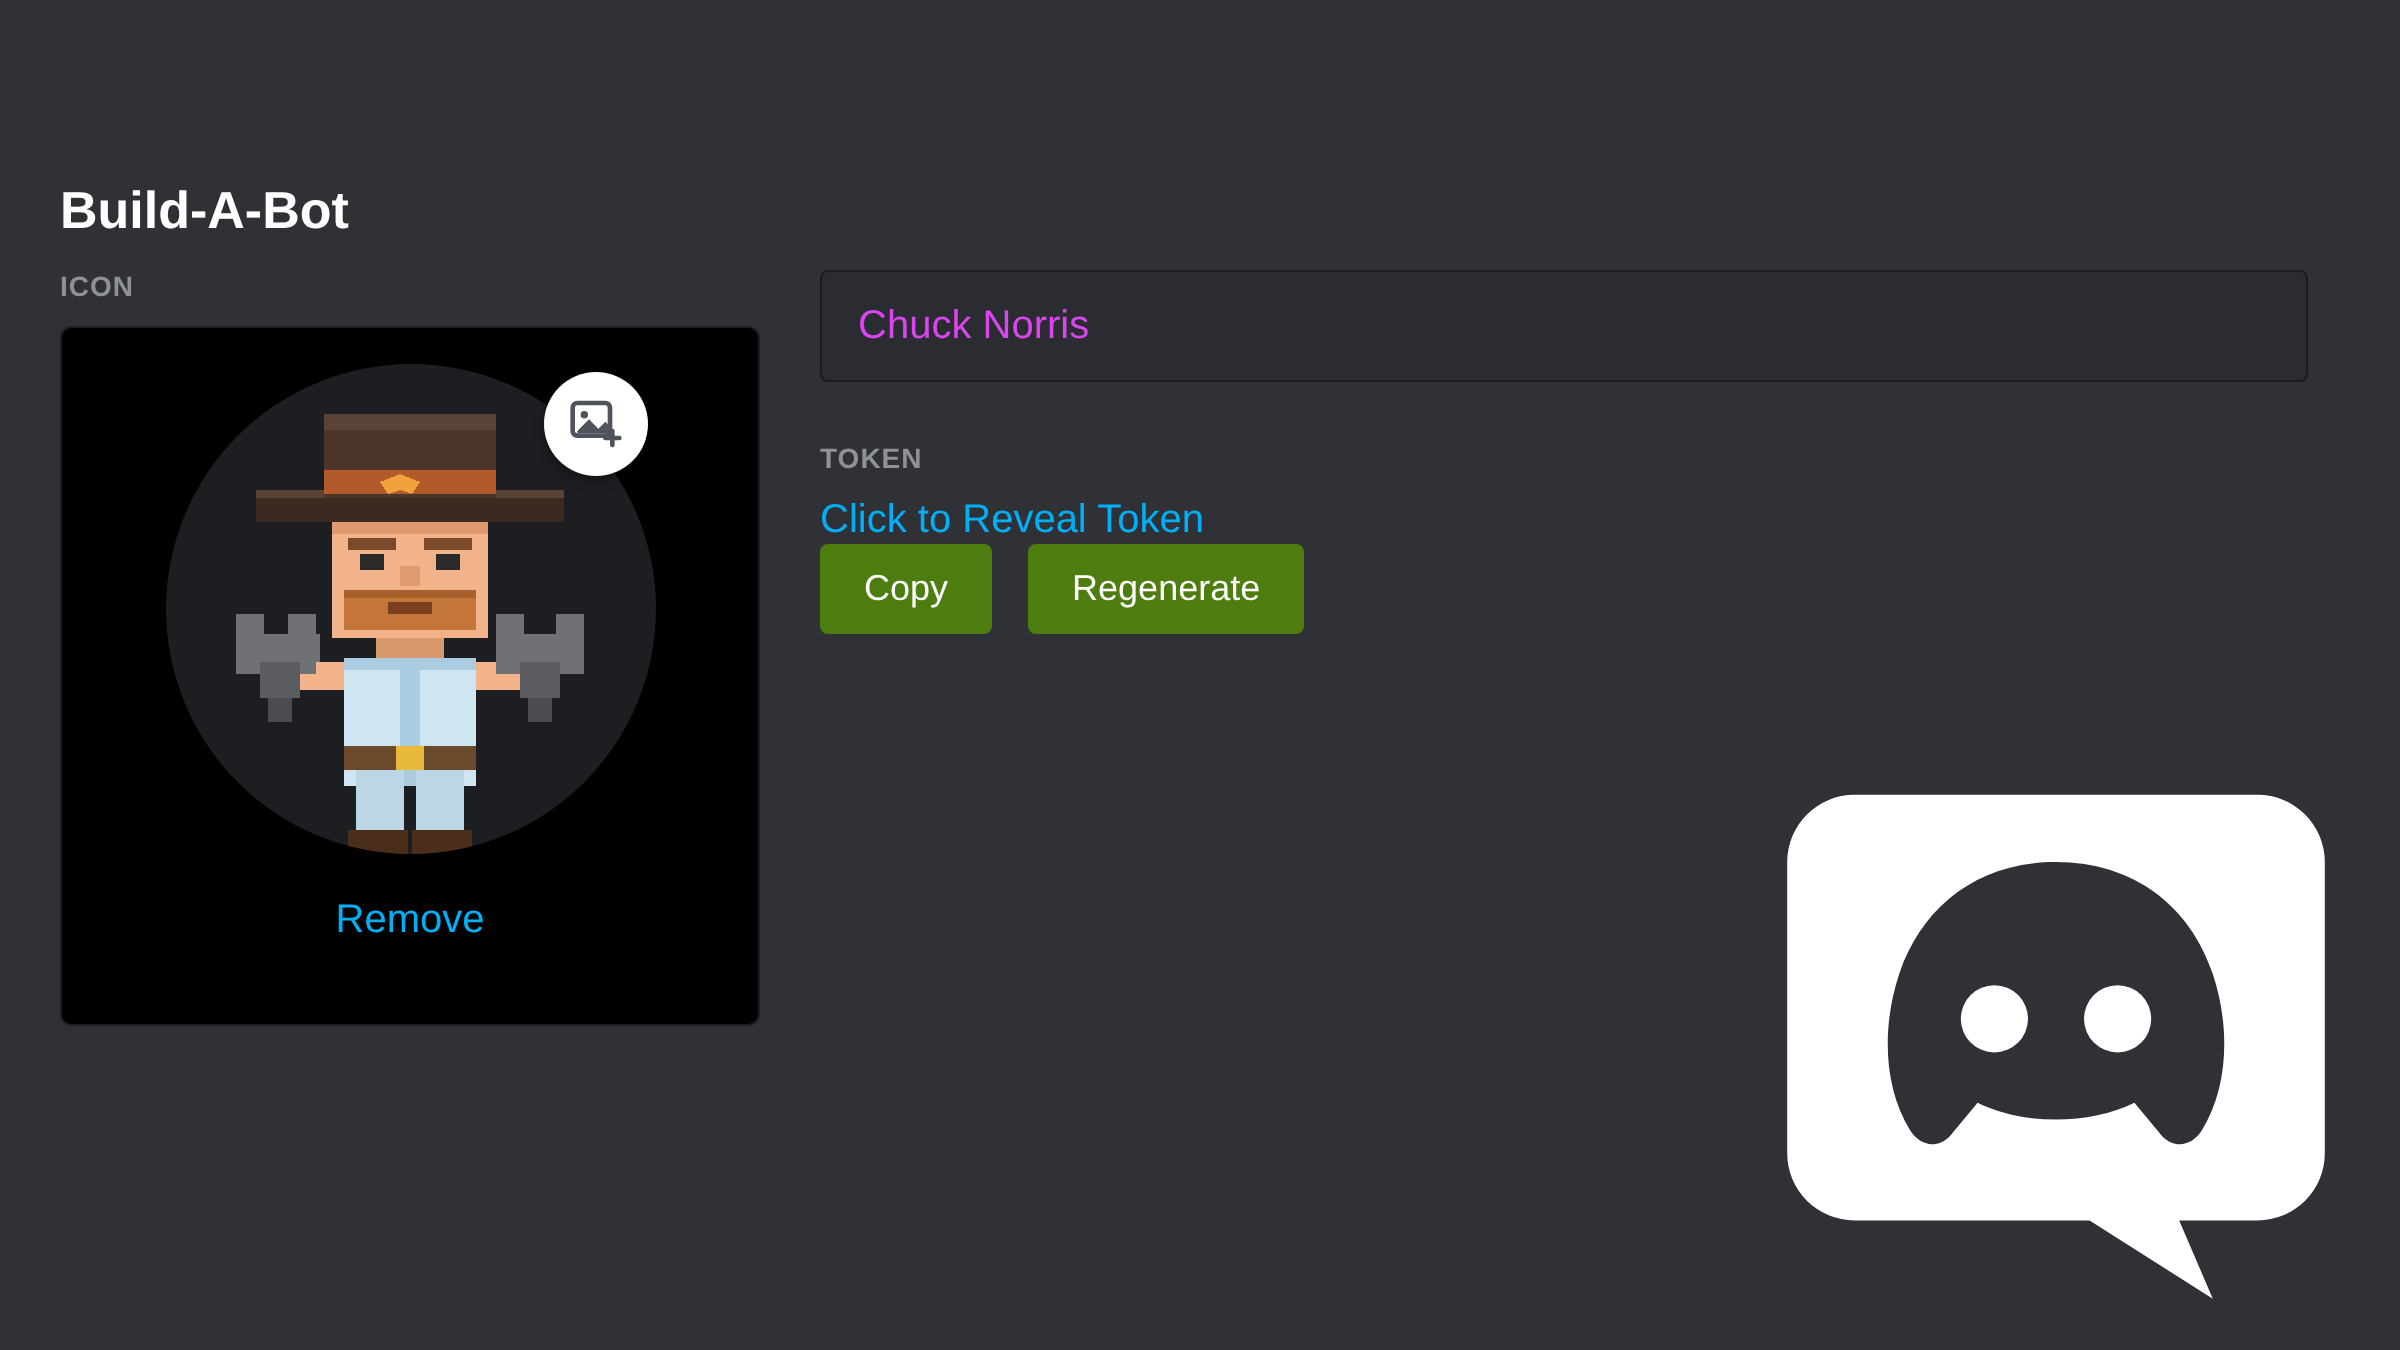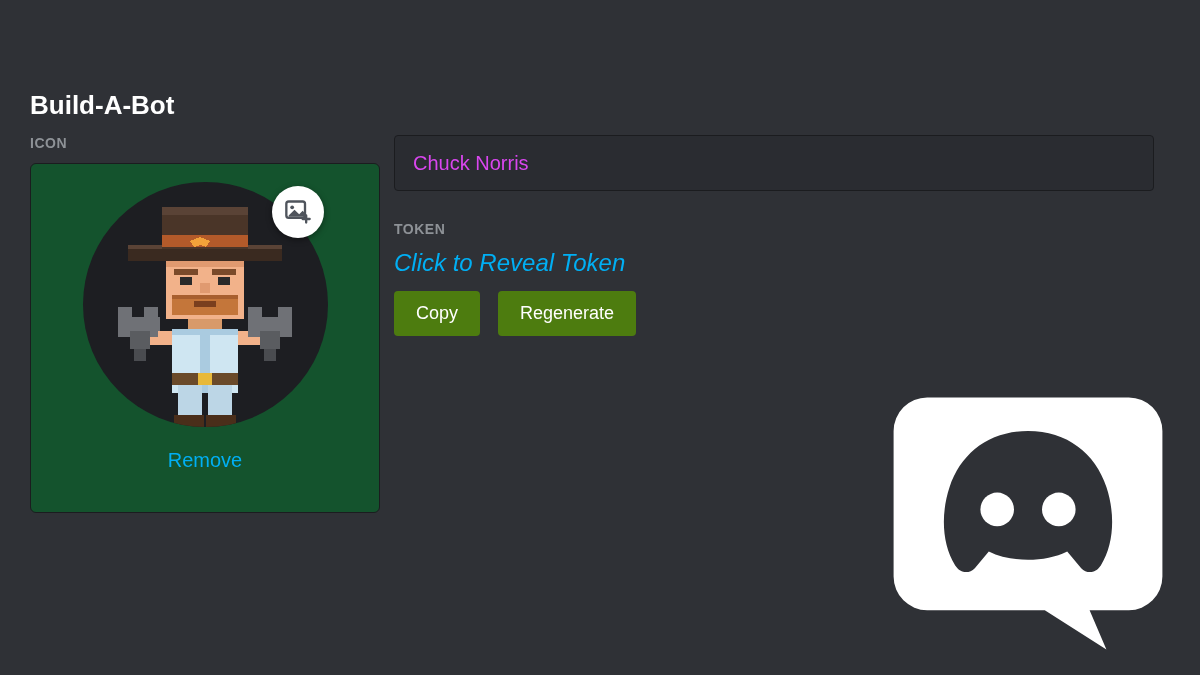--- a/index.html
+++ b/index.html
@@ -23,38 +23,38 @@
   }
   p.subtitle {
     color: #a9abb0;
     font-size: 20px;
     font-weight: 400;
     margin-bottom: 30px;
     line-height: 1.35;
   }
   .row {
     display: flex;
-    gap: 14px;
+    gap: 30px;
     align-items: flex-start;
   }
   .section-label {
     color: #8e9297;
     font-size: 14px;
     font-weight: 700;
     letter-spacing: 0.5px;
     margin-bottom: 12px;
   }
   
   .icon-col { width: 350px; flex: 0 0 350px; }
   .icon-panel {
     width: 350px;
     height: 350px;
     border: 1px solid #1b1c1f;
     border-radius: 6px;
-    background: #14532d;
+    background: #000000;
     position: relative;
     display: flex;
     flex-direction: column;
     align-items: center;
     padding-top: 18px;
   }
   .avatar-circle {
     width: 245px;
     height: 245px;
     border-radius: 50%;
@@ -102,25 +102,23 @@
     border: 1px solid #1b1c1f;
     border-radius: 4px;
     color: #d946ef;
     font-size: 20px;
     padding: 0 18px;
     outline: none;
   }
   .token-block { margin-top: 30px; }
   .reveal-link {
     color: #00aff4;
-    font-size: 24px;
+    font-size: 20px;
     display: inline-block;
-    margin-bottom: 14px;
     cursor: pointer;
-    font-style: italic;
   }
   .btn-row { display: flex; gap: 18px; }
   .btn {
     background: #4d7c0f;
     color: #ffffff;
     border: none;
     border-radius: 4px;
     font-size: 18px;
     padding: 12px 22px;
     cursor: pointer;

